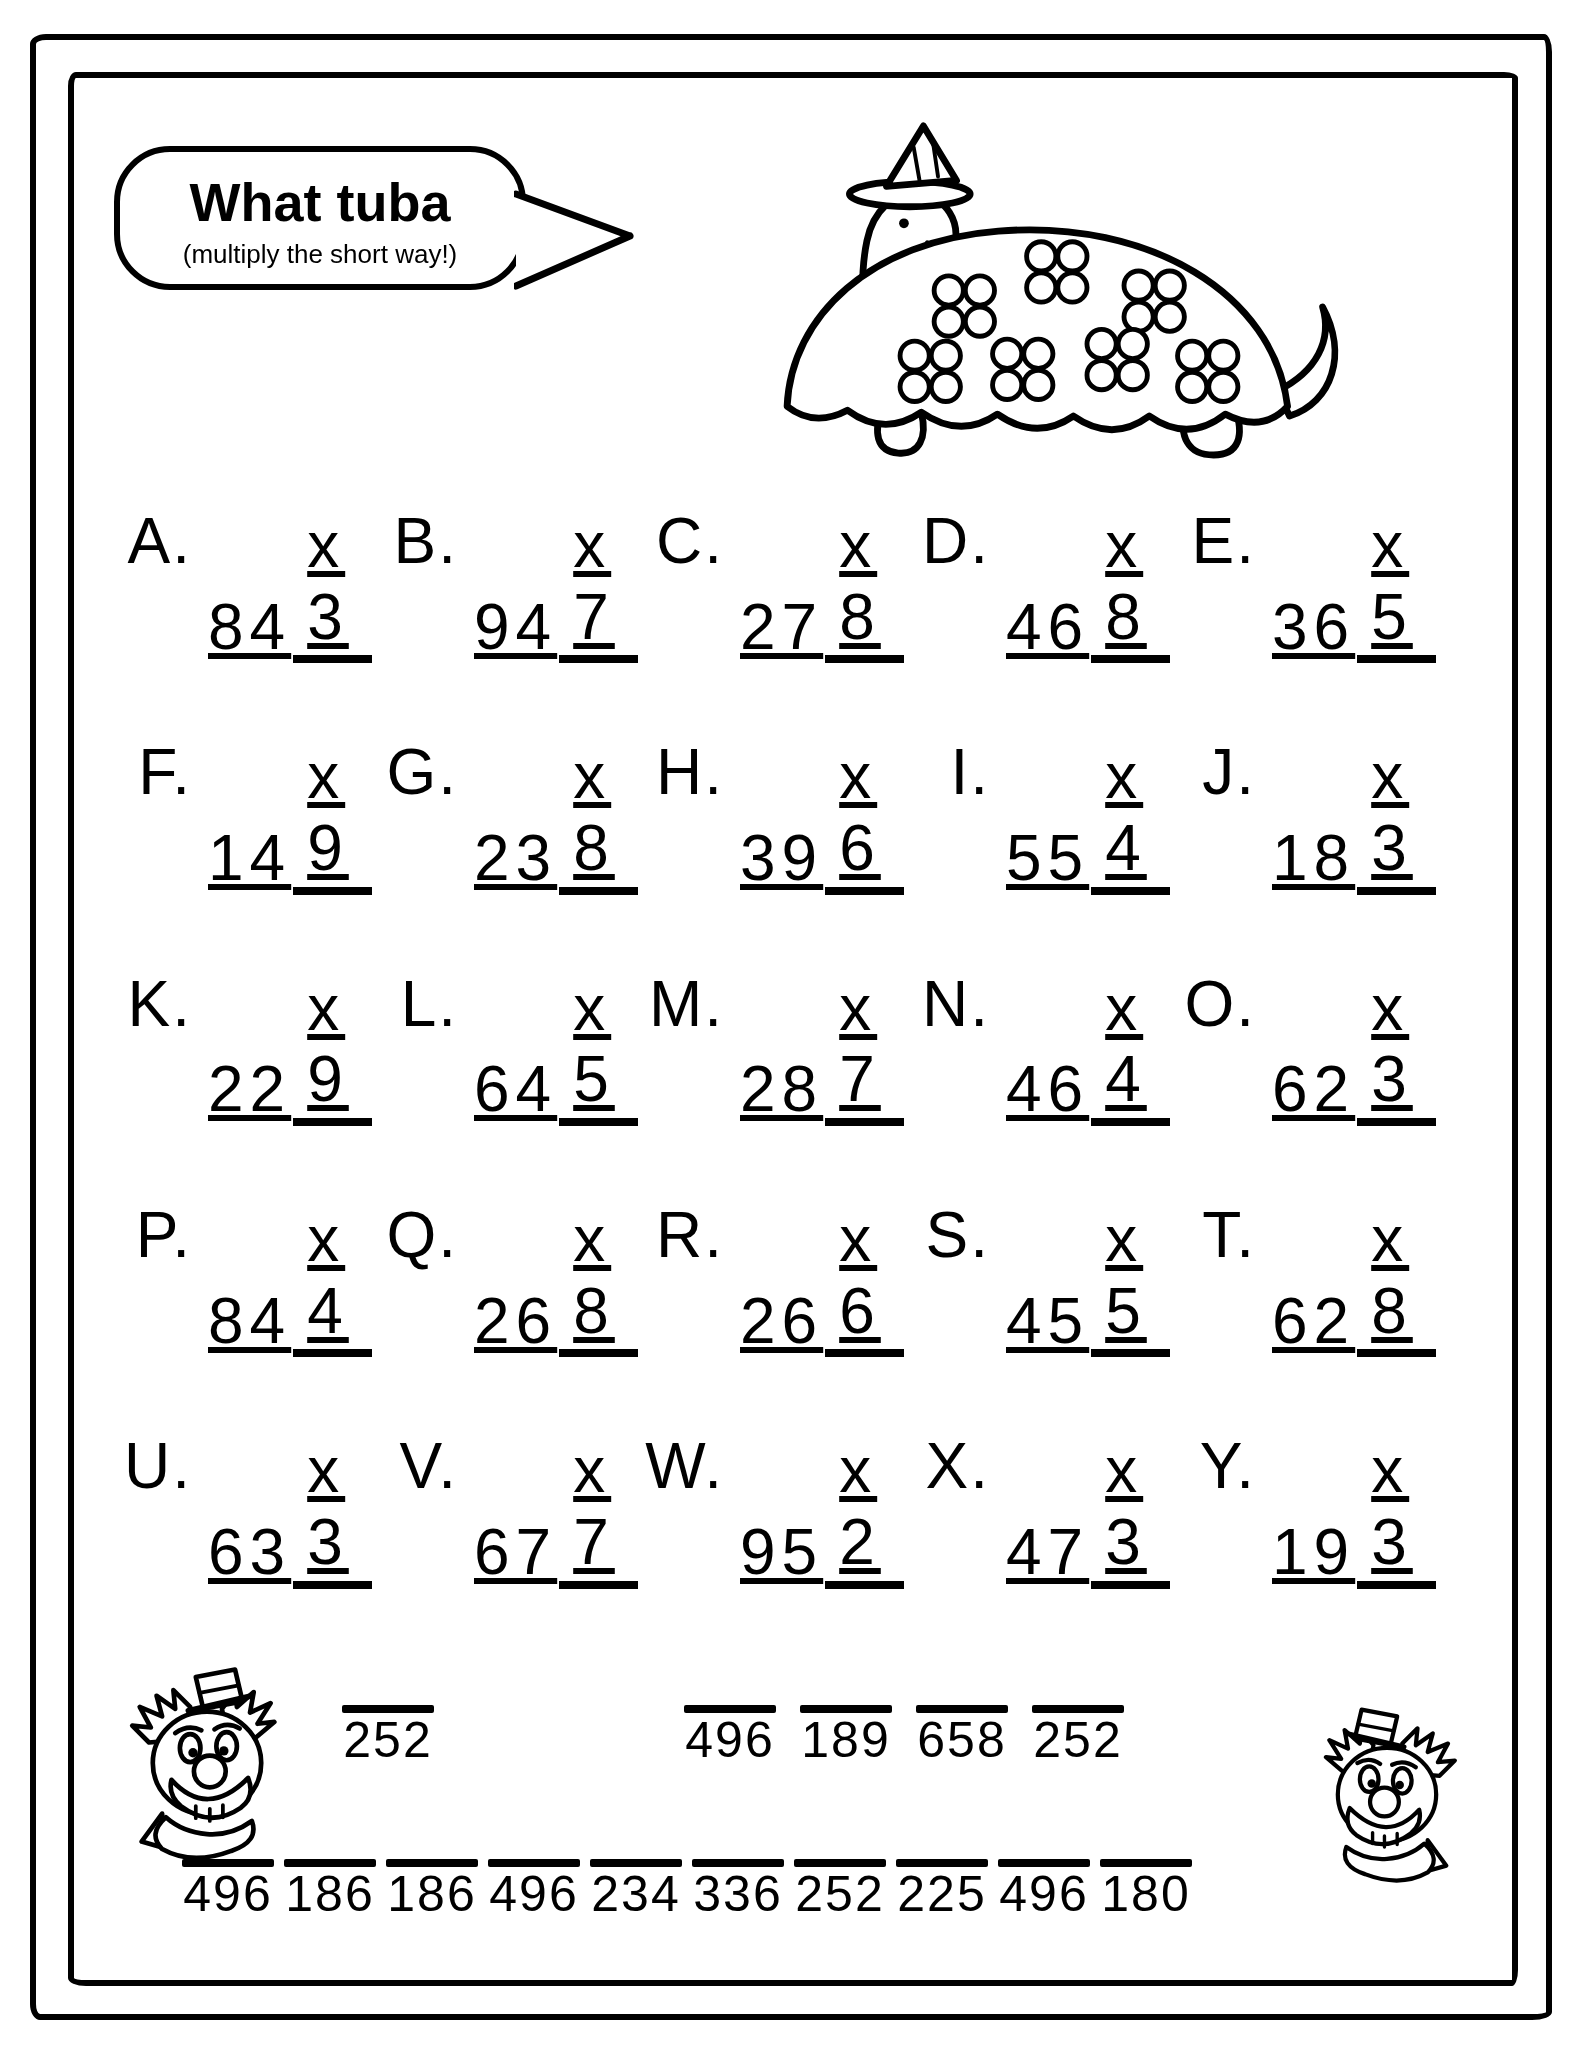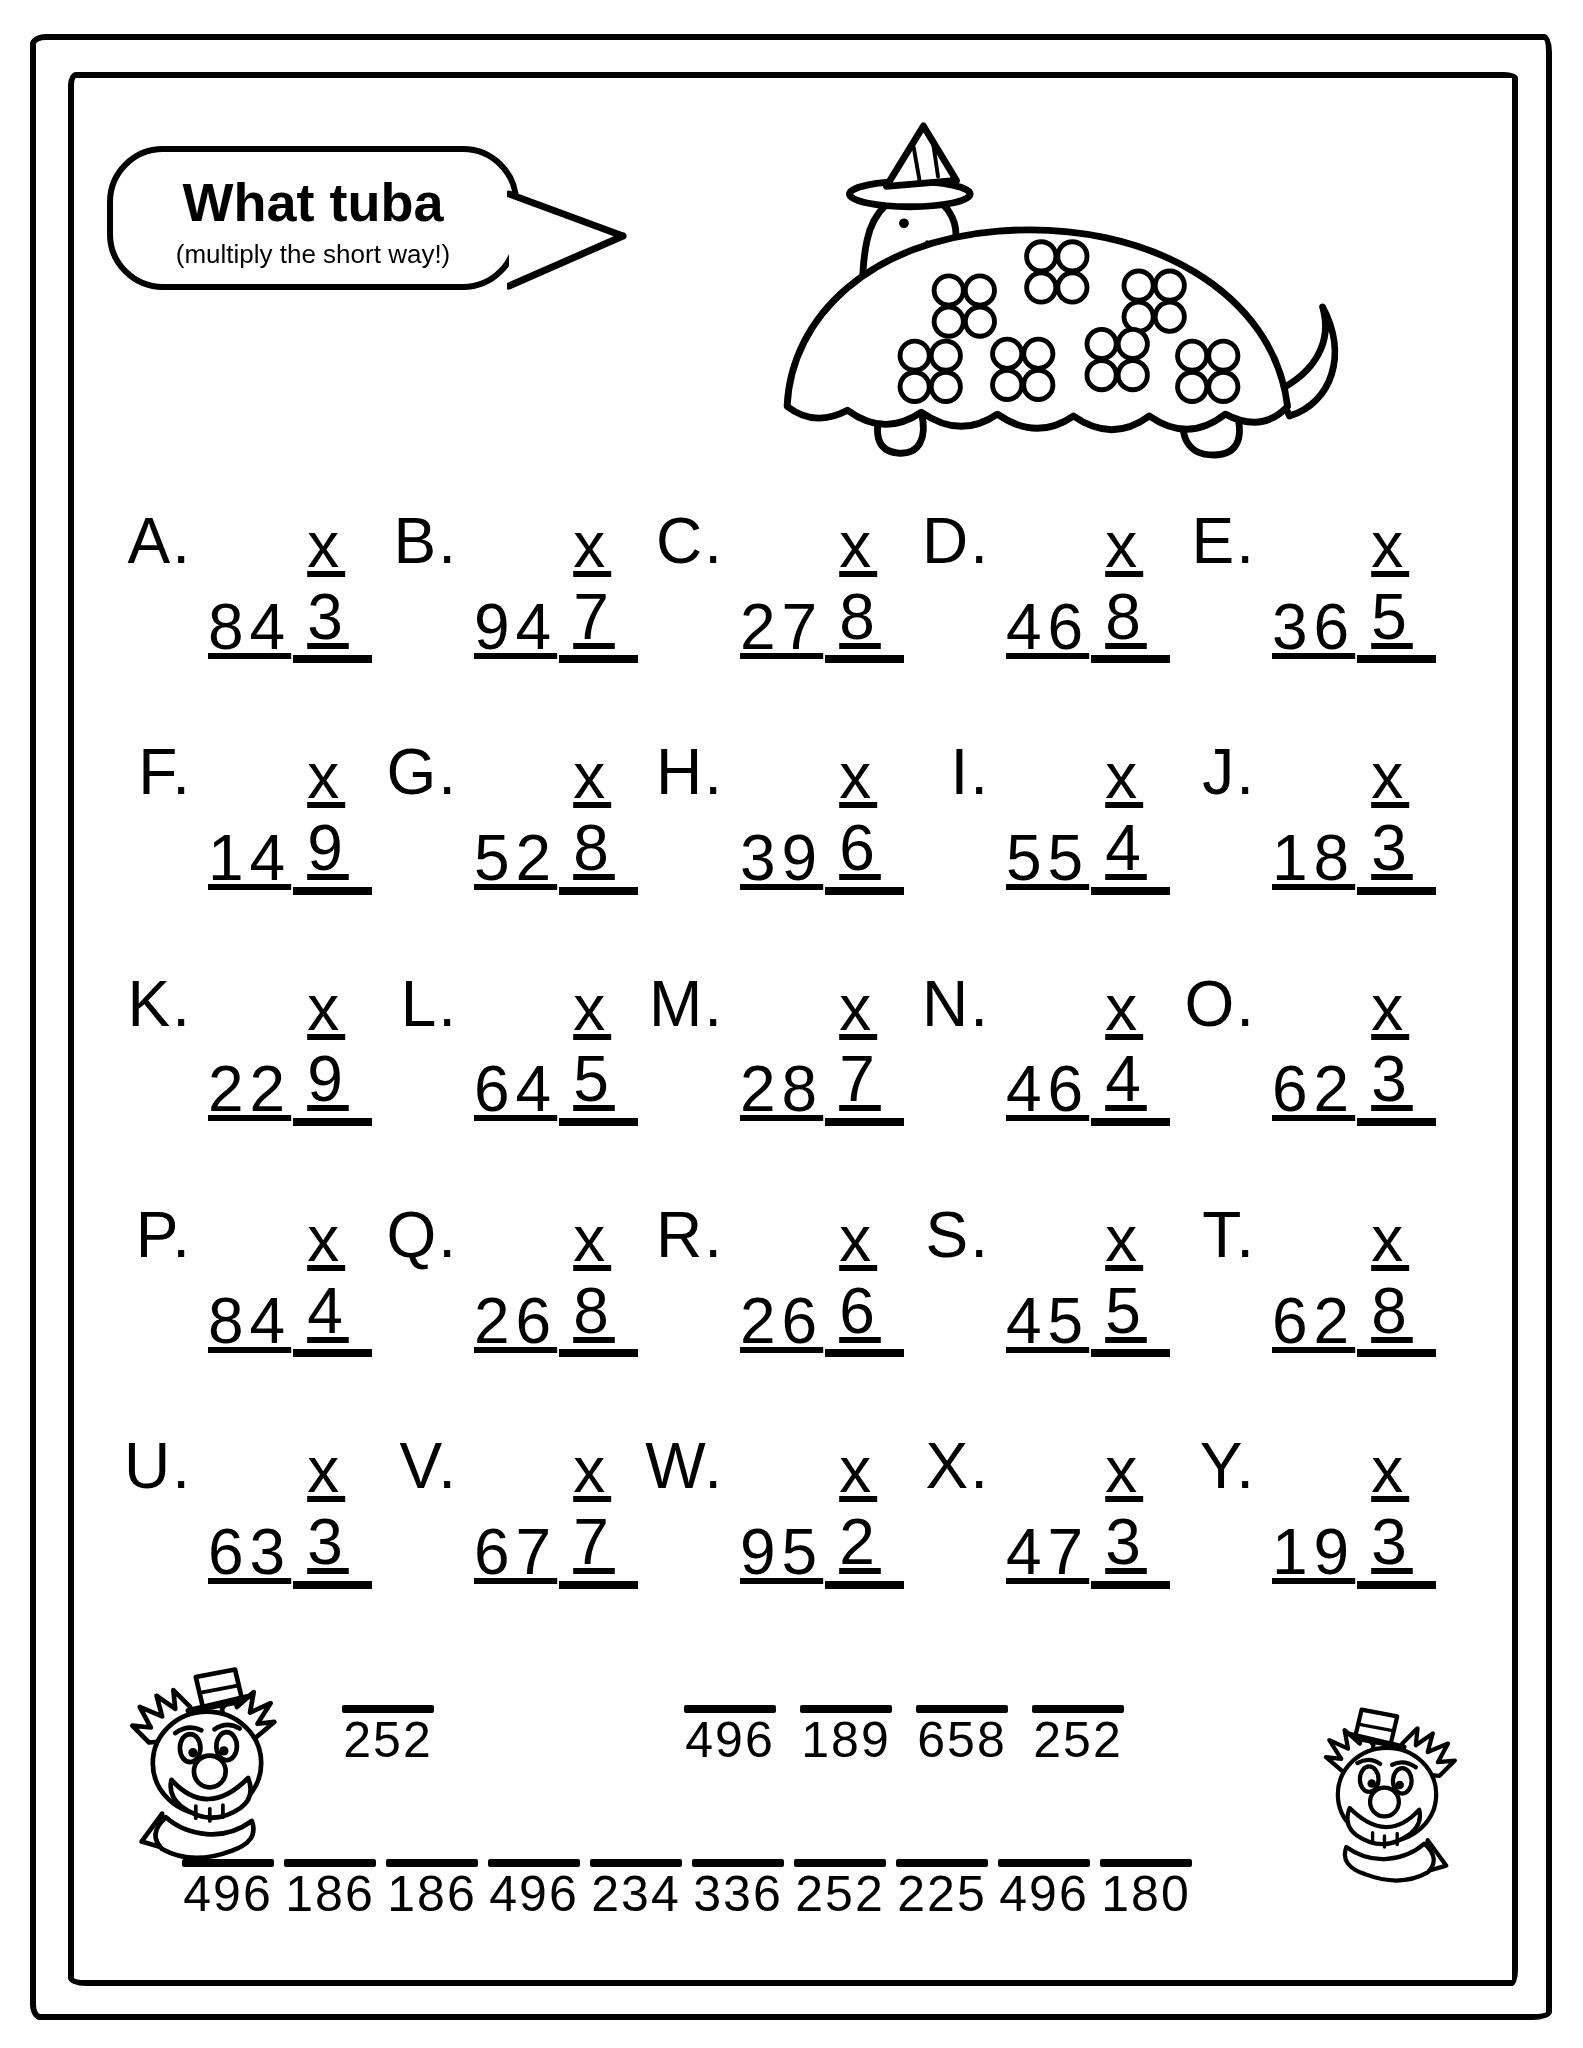--- a/index.html
+++ b/index.html
@@ -20,21 +20,21 @@
   }
   .inner-frame {
     position: absolute; left: 32px; top: 32px;
     width: 1450px; height: 1914px;
     border: 6px solid #000;
     border-radius: 8px 14px 6px 18px / 14px 6px 16px 8px;
     padding: 28px 24px;
   }
   
   .header { position: relative; height: 352px; }
-  .bubble-wrap { position: absolute; left: 9px; top: 40px; width: 412px; }
+  .bubble-wrap { position: absolute; left: 16px; top: 40px; width: 412px; }
   .bubble {
     border: 6px solid #000;
     border-radius: 56px;
     padding: 22px 18px 14px;
     text-align: center;
     background: #fff;
   }
   .bubble .t1 { font-size: 54px; font-weight: 700; line-height: 1.06; letter-spacing: 0px; }
   .bubble .sub { font-size: 26px; margin-top: 8px; }
   .pointer { position: absolute; right: -108px; top: 42px; width: 120px; height: 104px; }
@@ -220,21 +220,21 @@
       <div class="prob">
           <span class="plabel">F.</span>
           <span class="pcol">
             <span class="ptop">14</span>
             <span class="pmult">x 9</span>
           </span>
         </div>
       <div class="prob">
           <span class="plabel">G.</span>
           <span class="pcol">
-            <span class="ptop">52</span>
+            <span class="ptop">23</span>
             <span class="pmult">x 8</span>
           </span>
         </div>
       <div class="prob">
           <span class="plabel">H.</span>
           <span class="pcol">
             <span class="ptop">39</span>
             <span class="pmult">x 6</span>
           </span>
         </div>

